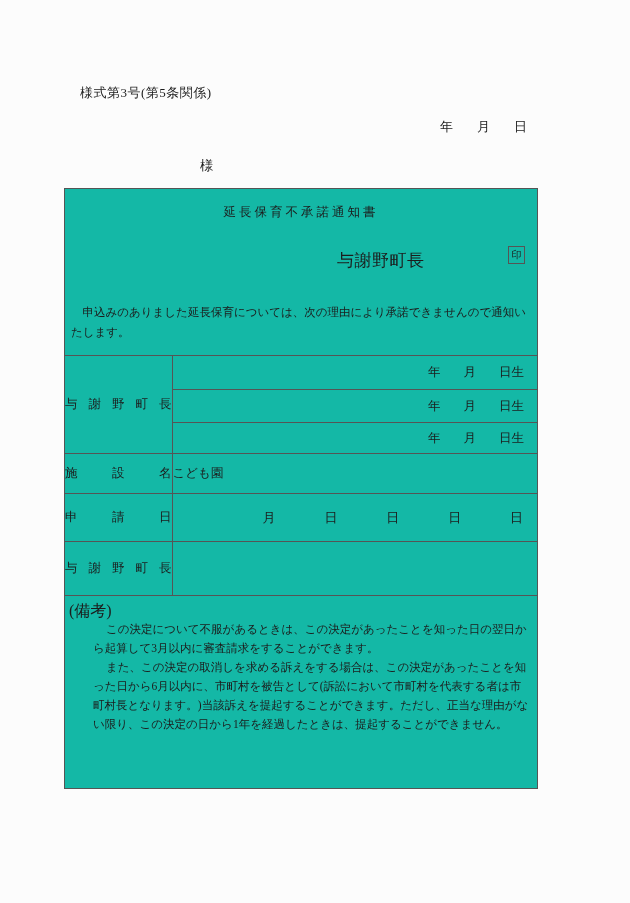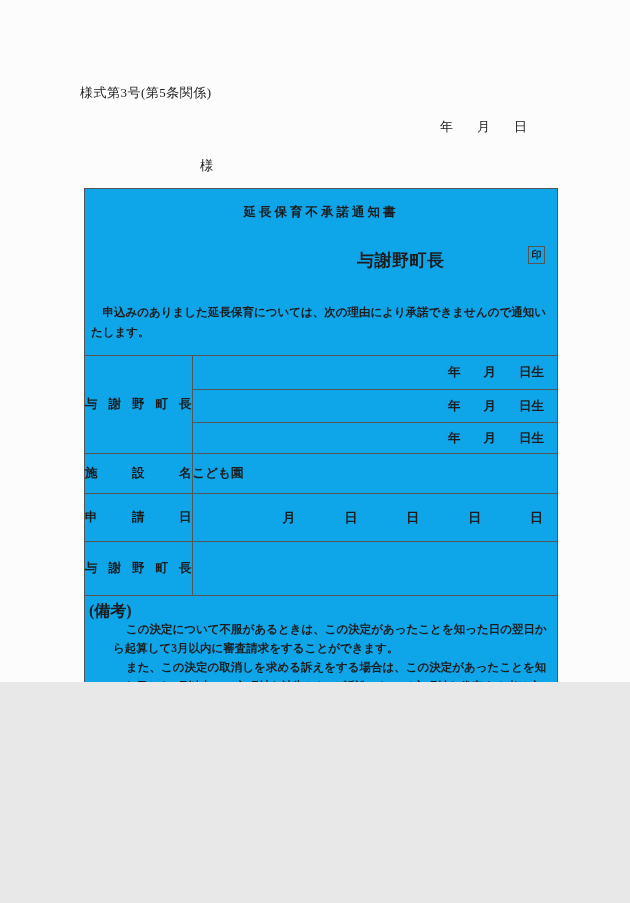--- a/index.html
+++ b/index.html
@@ -3,21 +3,21 @@
 <meta charset="utf-8">
 <style>
   html, body { margin: 0; padding: 0; }
   body {
     background: #e8e8e8;
     font-family: "Liberation Serif", "DejaVu Serif", serif;
   }
   .page {
     position: relative;
     width: 630px;
-    height: 682px;
+    height: 903px;
     margin: 0 auto;
     background: #fcfcfc;
     color: #1c1c1c;
     overflow: hidden;
   }
 
   
   .form-number {
     position: absolute;
     left: 80px; top: 84px;
@@ -35,25 +35,24 @@
   }
   .addressee {
     position: absolute;
     left: 200px; top: 157px;
     font-size: 13.5px;
   }
 
   
   .notice-box {
     position: absolute;
-    left: 84px; top: 188px;
+    left: 64px; top: 188px;
     width: 472px; height: 599px;
     border: 1px solid #555;
-    background: #0ea5e9;
-    font-weight: bold;
+    background: #14b8a6;
   }
   .notice-title {
     position: absolute;
     top: 15px; left: 0; right: 0;
     text-align: center;
     font-size: 12.5px;
     letter-spacing: 3px;
   }
   .issuer {
     position: absolute;

